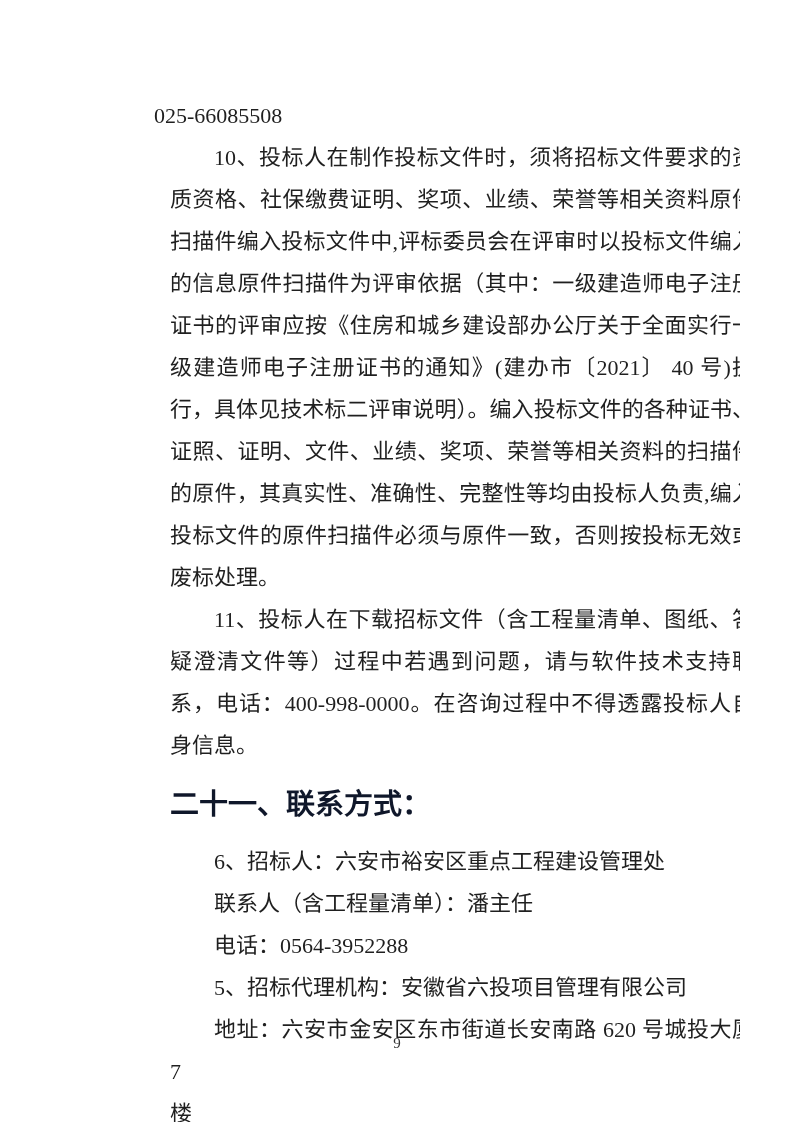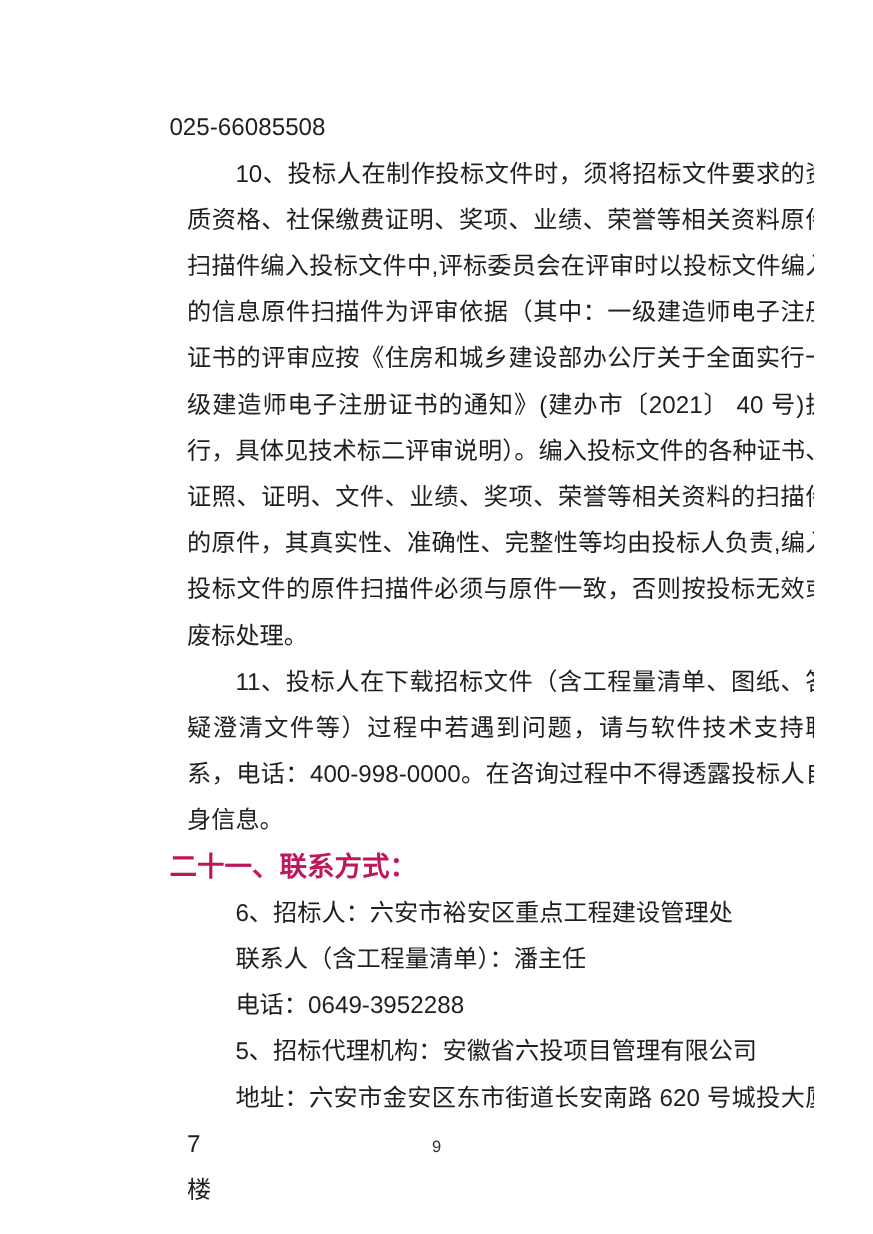--- a/index.html
+++ b/index.html
@@ -8,21 +8,21 @@
     padding: 0;
     background: #ffffff;
   }
   .page {
     position: relative;
     width: 686px;
     height: 1122px;
     margin: 0 auto;
     background: #ffffff;
     overflow: hidden;
-    font-family: Liberation Sans, sans-serif;
+    font-family: Liberation Serif, serif;
     color: #1f1f1f;
   }
   .body-text {
     position: absolute;
     top: 95px;
     left: 100px;
     width: 600px;
   }
   .para {
     margin: 0;
@@ -34,25 +34,25 @@
     color: #1f1f1f;
   }
   .para.indent {
     text-indent: 2em;
     margin-left: 16px;
   }
   .para.contact {
     text-align: left;
   }
   .heading {
-    margin: 0;
-    font-size: 25px;
+    margin: 16px;
+    font-size: 29px;
     line-height: 42px;
     font-weight: 700;
-    color: #be185d;
+    color: #0f172a;
     text-align: left;
   }
   .page-number {
     position: absolute;
     top: 1033px;
     left: 0;
     width: 100%;
     text-align: center;
     font-size: 15px;
     line-height: 20px;
@@ -70,21 +70,21 @@
 
     <p class="para indent">11、投标人在下载招标文件（含工程量清单、图纸、答疑澄清文件等）过程中若遇到问题，请与软件技术支持联系，电话：400-998-0000。在咨询过程中不得透露投标人自身信息。</p>
 
     <h2 class="heading">二十一、联系方式：</h2>
 
     <p class="para indent contact">6、招标人：六安市裕安区重点工程建设管理处</p>
 
 
     <p class="para indent contact">联系人（含工程量清单）：潘主任</p>
 
-    <p class="para indent contact">电话：0649-3952288</p>
+    <p class="para indent contact">电话：0564-3952288</p>
 
     <p class="para indent contact">5、招标代理机构：安徽省六投项目管理有限公司</p>
 
     <p class="para indent">地址：六安市金安区东市街道长安南路 620 号城投大厦 7
 楼</p>
   </div>
 
   <div class="page-number">9</div>
 </div>
 

